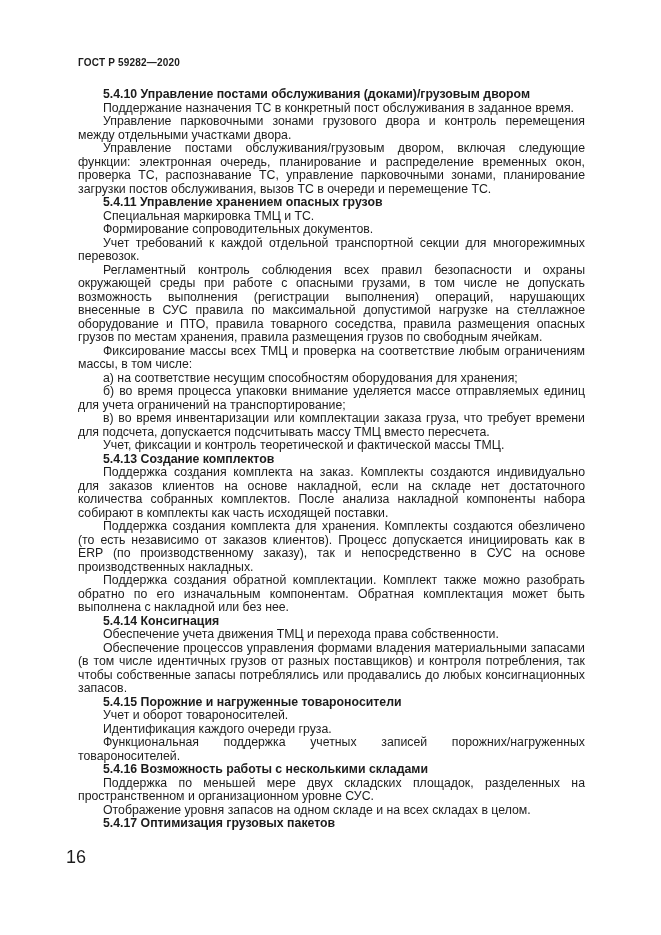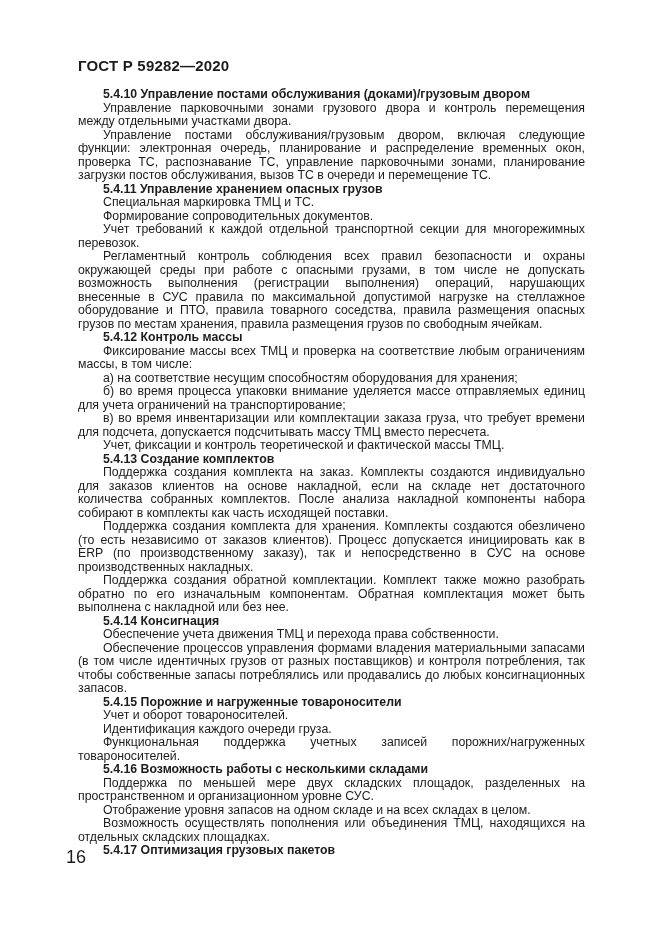--- a/index.html
+++ b/index.html
@@ -13,21 +13,21 @@
     height: 935px;
     background: #ffffff;
     font-family: "Liberation Sans", sans-serif;
     color: #1c1c1c;
     overflow: hidden;
   }
   .running-header {
     position: absolute;
     left: 78px;
     top: 57px;
-    font-size: 15px;
+    font-size: 10px;
     font-weight: bold;
     letter-spacing: 0.2px;
     white-space: nowrap;
   }
   .doc-body {
     position: absolute;
     left: 78px;
     top: 88px;
     width: 507px;
     font-size: 12.3px;
@@ -55,45 +55,44 @@
   }
 </style>
 </head>
 <body>
 
 <div class="page">
   <div class="running-header">ГОСТ Р 59282—2020</div>
 
   <main class="doc-body">
       <h4>5.4.10 Управление постами обслуживания (доками)/грузовым двором</h4>
+      <p>Поддержание назначения ТС в конкретный пост обслуживания в заданное время.</p>
       <p>Управление парковочными зонами грузового двора и контроль перемещения между отдельными участками двора.</p>
       <p>Управление постами обслуживания/грузовым двором, включая следующие функции: электронная очередь, планирование и распределение временных окон, проверка ТС, распознавание ТС, управление парковочными зонами, планирование загрузки постов обслуживания, вызов ТС в очереди и перемещение ТС.</p>
       <h4>5.4.11 Управление хранением опасных грузов</h4>
       <p>Специальная маркировка ТМЦ и ТС.</p>
       <p>Формирование сопроводительных документов.</p>
       <p>Учет требований к каждой отдельной транспортной секции для многорежимных перевозок.</p>
       <p>Регламентный контроль соблюдения всех правил безопасности и охраны окружающей среды при работе с опасными грузами, в том числе не допускать возможность выполнения (регистрации выполнения) операций, нарушающих внесенные в СУС правила по максимальной допустимой нагрузке на стеллажное оборудование и ПТО, правила товарного соседства, правила размещения опасных грузов по местам хранения, правила размещения грузов по свободным ячейкам.</p>
-      <h4>5.4.12 Контроль массы</h4>
       <p>Фиксирование массы всех ТМЦ и проверка на соответствие любым ограничениям массы, в том числе:</p>
       <p>а) на соответствие несущим способностям оборудования для хранения;</p>
       <p>б) во время процесса упаковки внимание уделяется массе отправляемых единиц для учета ограничений на транспортирование;</p>
       <p>в) во время инвентаризации или комплектации заказа груза, что требует времени для подсчета, допускается подсчитывать массу ТМЦ вместо пересчета.</p>
       <p>Учет, фиксации и контроль теоретической и фактической массы ТМЦ.</p>
       <h4>5.4.13 Создание комплектов</h4>
       <p>Поддержка создания комплекта на заказ. Комплекты создаются индивидуально для заказов клиентов на основе накладной, если на складе нет достаточного количества собранных комплектов. После анализа накладной компоненты набора собирают в комплекты как часть исходящей поставки.</p>
       <p>Поддержка создания комплекта для хранения. Комплекты создаются обезличено (то есть независимо от заказов клиентов). Процесс допускается инициировать как в ERP (по производственному заказу), так и непосредственно в СУС на основе производственных накладных.</p>
       <p>Поддержка создания обратной комплектации. Комплект также можно разобрать обратно по его изначальным компонентам. Обратная комплектация может быть выполнена с накладной или без нее.</p>
       <h4>5.4.14 Консигнация</h4>
       <p>Обеспечение учета движения ТМЦ и перехода права собственности.</p>
       <p>Обеспечение процессов управления формами владения материальными запасами (в том числе идентичных грузов от разных поставщиков) и контроля потребления, так чтобы собственные запасы потреблялись или продавались до любых консигнационных запасов.</p>
       <h4>5.4.15 Порожние и нагруженные товароносители</h4>
       <p>Учет и оборот товароносителей.</p>
       <p>Идентификация каждого очереди груза.</p>
       <p>Функциональная поддержка учетных записей порожних/нагруженных товароносителей.</p>
       <h4>5.4.16 Возможность работы с несколькими складами</h4>
       <p>Поддержка по меньшей мере двух складских площадок, разделенных на пространственном и организационном уровне СУС.</p>
       <p>Отображение уровня запасов на одном складе и на всех складах в целом.</p>
-      <p>Возможность осуществлять пополнения или объединения ТМЦ, находящихся на отдельных складских площадках.</p>
       <h4>5.4.17 Оптимизация грузовых пакетов</h4>
     </main>
 
   <div class="page-number">16</div>
 </div>
 
 </body></html>

